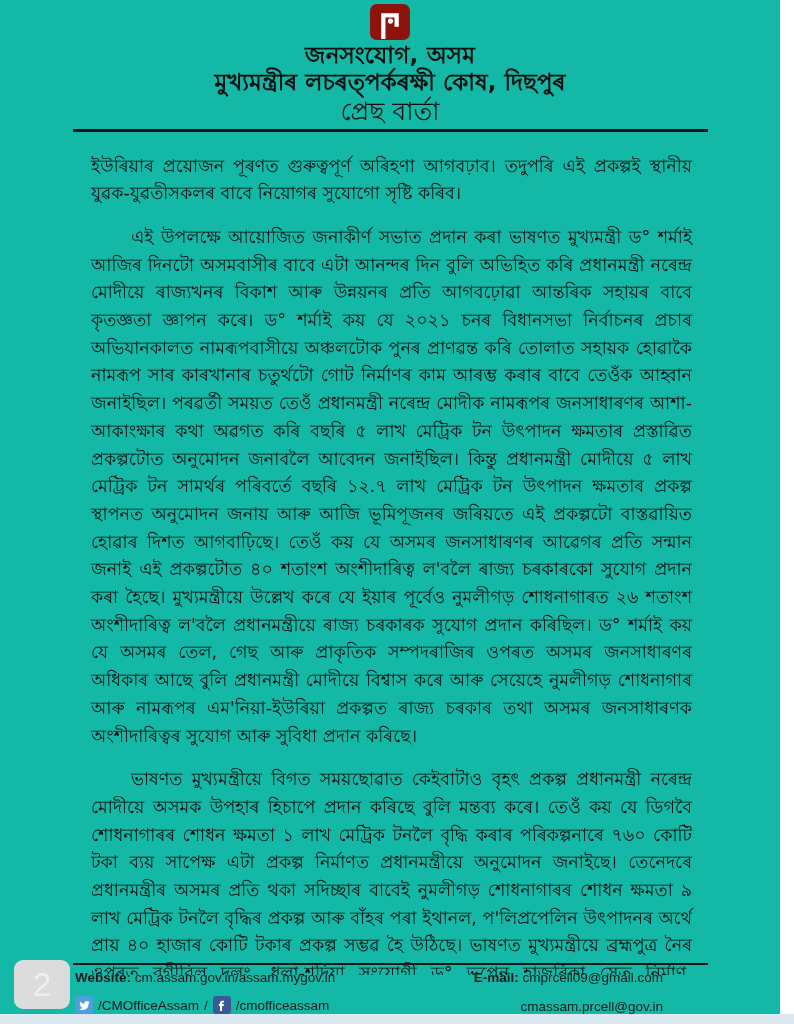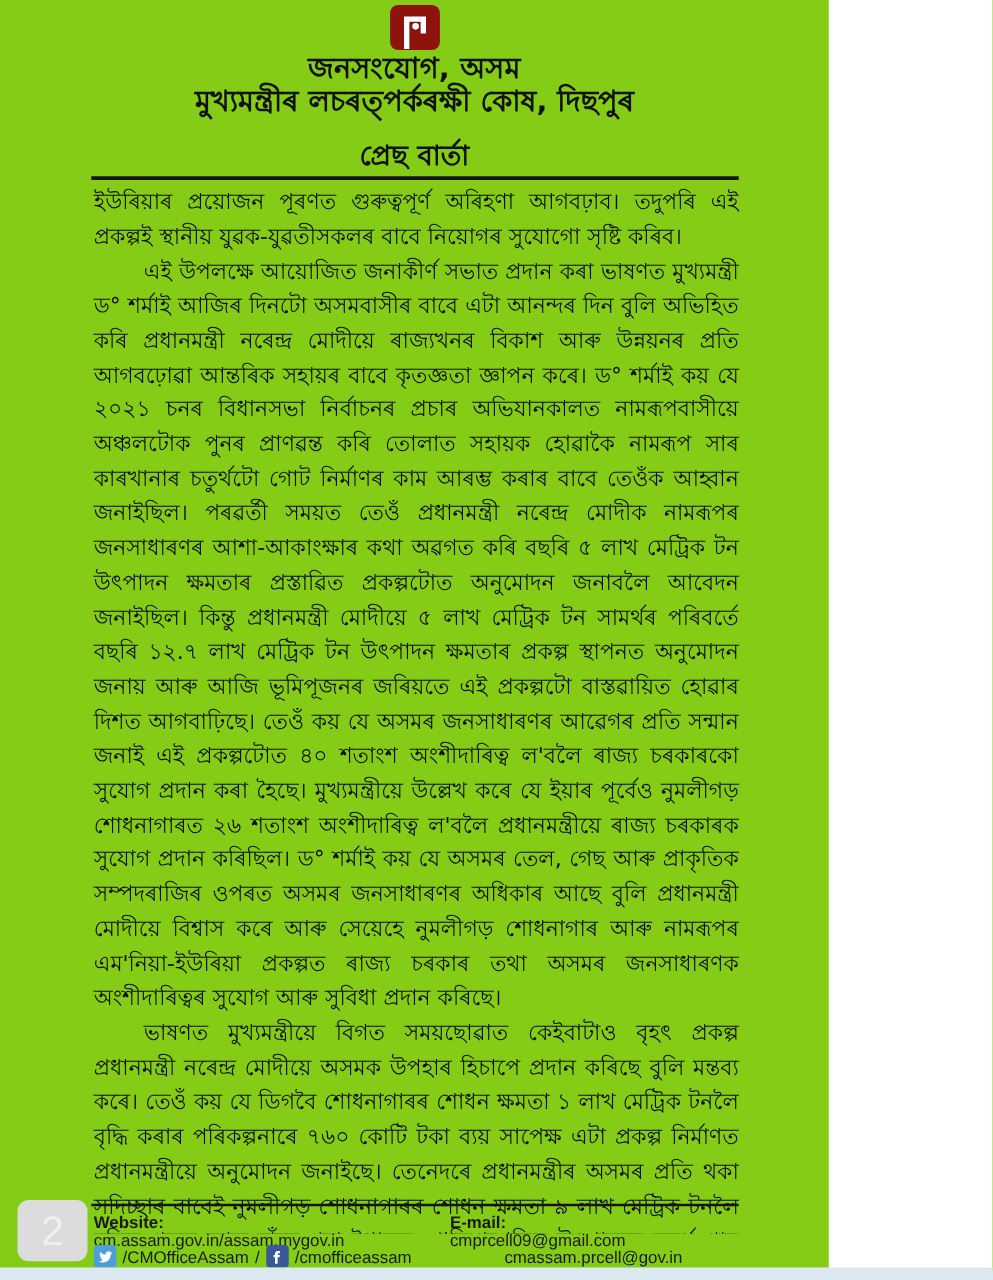--- a/index.html
+++ b/index.html
@@ -1,50 +1,50 @@
 <!DOCTYPE html>
 <html><head>
 <meta charset="utf-8">
 <style>
   html,body{margin:0;padding:0;}
   body{
     width:794px;height:1024px;background:#ffffff;
     font-family:"DejaVu Sans",sans-serif;color:#111;
     position:relative;overflow:hidden;
   }
-  .page{position:relative;width:663px;height:1024px;background:#84cc16;}
+  .page{position:relative;width:780px;height:1024px;background:#14b8a6;}
 
   
   .letterhead{text-align:center;padding-top:3px;line-height:1.12;}
   .logo-wrap{height:40px;display:flex;justify-content:center;align-items:flex-start;}
   .logo-wrap svg{width:44px;height:38px;display:block;}
   .org1{font-size:23px;font-weight:bold;letter-spacing:.2px;}
   .org2{font-size:23px;font-weight:bold;margin-top:1px;}
-  .doctype{font-size:22px;font-weight:bold;margin-top:18px;}
+  .doctype{font-size:25px;font-weight:normal;margin-top:2px;}
   .header-rule{margin:3px 72px 0 73px;height:0;border:none;border-top:3px solid #151515;}
 
   
   .doc-body{
     margin:0;padding:5px 72px 0 75px;
     font-size:17.5px;line-height:27.7px;
     text-align:justify;color:#0d0d0d;
     height:838px;overflow:hidden;
   }
-  .para{margin:0;padding:0;}
+  .para{margin:16px;padding:0;}
   .para.indent{text-indent:40px;}
 
   
   .footer-rule{position:absolute;left:73px;right:72px;top:963px;border:none;border-top:2px solid #151515;margin:0;}
   .footer-row{
     position:absolute;left:75px;right:72px;
     display:flex;justify-content:space-between;align-items:center;
     font-family:"Liberation Sans",sans-serif;font-size:13.5px;color:#1a1a1a;
   }
   .footer-row1{top:970px;gap:29px;}
-  .footer-row2{top:996px;}
+  .footer-row2{top:996px;align-items:flex-end;}
   .footer-row .right{margin-right:45px;}
   .flabel{font-weight:bold;}
   .social-left{display:flex;align-items:center;gap:5px;}
   .icon-badge{width:18px;height:18px;border-radius:3px;display:inline-flex;align-items:center;justify-content:center;}
   .icon-badge svg{width:13px;height:13px;display:block;}
   .tw{background:#4d9fdc;}
   .fb{background:#3b5998;}
 
   
   .page-badge{

